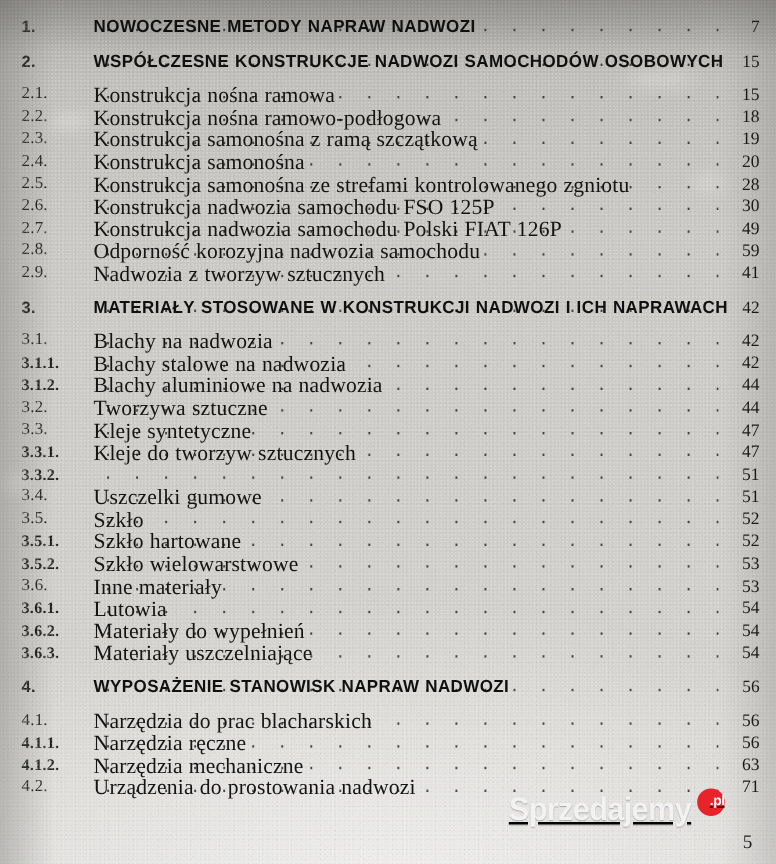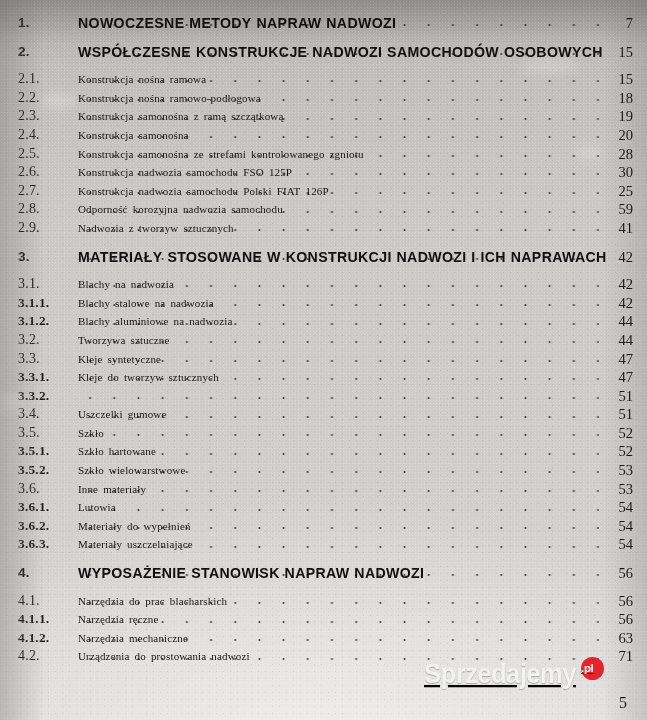--- a/index.html
+++ b/index.html
@@ -64,21 +64,21 @@
     text-align: left;
     padding-left: 18px;
     box-sizing: border-box;
     font-size: 14.5px;
     color: #1d1d1d;
     letter-spacing: 0.2px;
   }
   .label {
     position: absolute;
     left: 78px;
-    font-size: 11px;
+    font-size: 18px;
     color: #141414;
     letter-spacing: 0.15px;
     background: transparent;
     padding-right: 5px;
     z-index: 2;
   }
   .page {
     position: absolute;
     right: 14px;
     width: 34px;
@@ -169,21 +169,21 @@
     margin-top: -2px;
     width: 23px;
     height: 23px;
     border-radius: 50%;
     background: #e8232a;
     color: #ffffff;
     font-family: "Liberation Sans", "DejaVu Sans", sans-serif;
     font-weight: 700;
     font-size: 11.5px;
     line-height: 23px;
-    text-align: left;
+    text-align: right;
     letter-spacing: -0.3px;
   }
   
   .smudge {
     position: absolute;
     pointer-events: none;
     border-radius: 50%;
     filter: blur(6px);
   }
 </style>
@@ -239,21 +239,21 @@
         <div class="row sub">
           <span class="num">2.6.</span>
           <span class="leader"></span>
           <span class="label"><span class="w">Konstrukcja</span><span class="w">nadwozia</span><span class="w">samochodu</span><span class="w">FSO</span><span class="w">125P</span></span>
           <span class="page">30</span>
         </div>
         <div class="row sub">
           <span class="num">2.7.</span>
           <span class="leader"></span>
           <span class="label"><span class="w">Konstrukcja</span><span class="w">nadwozia</span><span class="w">samochodu</span><span class="w">Polski</span><span class="w">FIAT</span><span class="w">126P</span></span>
-          <span class="page">25</span>
+          <span class="page">49</span>
         </div>
         <div class="row sub">
           <span class="num">2.8.</span>
           <span class="leader"></span>
           <span class="label"><span class="w">Odporność</span><span class="w">korozyjna</span><span class="w">nadwozia</span><span class="w">samochodu</span></span>
           <span class="page">59</span>
         </div>
         <div class="row sub">
           <span class="num">2.9.</span>
           <span class="leader"></span>

